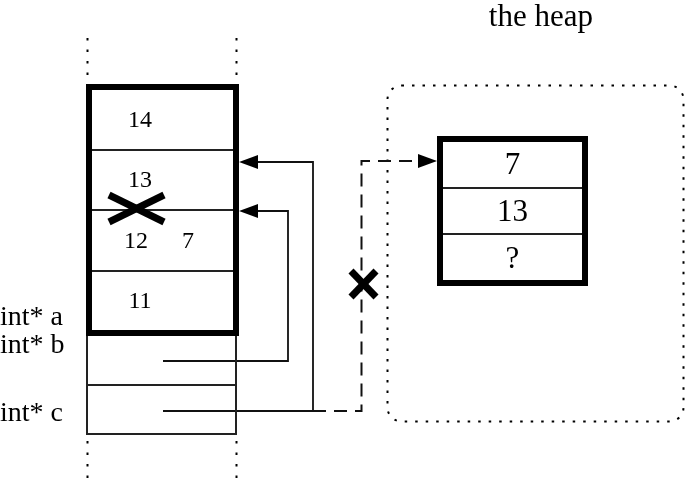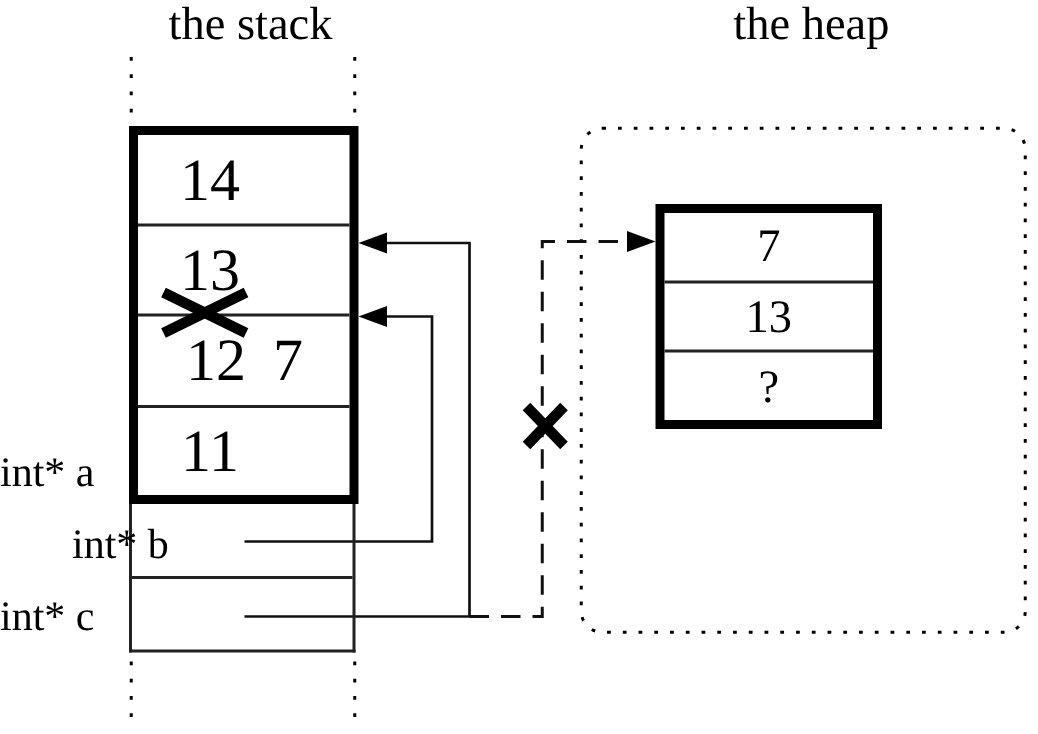--- a/index.html
+++ b/index.html
@@ -17,41 +17,41 @@
   }
   #stack-title{left:87px;width:160px;}
   #heap-title{left:433px;width:160px;text-align:right;}
   
   #stack-frame{
     position:absolute;left:86px;top:84px;width:153px;height:252px;
     box-sizing:border-box;border:6px solid #000;display:flex;flex-direction:column;
   }
   #stack-frame .cell{
     flex:1;display:flex;align-items:center;justify-content:center;
-    padding-right:45px;font-size:40px;position:relative;box-sizing:border-box;
+    padding-right:45px;font-size:24px;position:relative;box-sizing:border-box;
   }
   #stack-frame .cell + .cell{border-top:2px solid #222;}
   #stack-frame .cell.crossed{padding:0;}
   .old-val{position:absolute;left:32px;top:50%;transform:translateY(-50%);}
   .new-val{position:absolute;left:90px;top:50%;transform:translateY(-50%);}
   
   #stack-vars{
     position:absolute;left:86px;top:336px;width:151px;height:99px;
     box-sizing:border-box;border:2px solid #222;border-top:none;
     display:flex;flex-direction:column;
   }
   #stack-vars .var-cell{flex:1;}
   #stack-vars .var-cell + .var-cell{border-top:2px solid #222;}
   
   .var-label{
     position:absolute;left:0;width:64px;height:34px;line-height:34px;
     text-align:left;font-size:28px;white-space:nowrap;
   }
   #label-a{top:299px;}
-  #label-b{top:347px;margin-left:48px;}
+  #label-b{top:327px;}
   #label-c{top:395px;}
   
   #heap-block{
     position:absolute;left:437px;top:136px;width:151px;height:150px;
     box-sizing:border-box;border:6px solid #000;display:flex;flex-direction:column;
   }
   #heap-block .cell{
     flex:1;display:flex;align-items:center;justify-content:center;font-size:31px;
   }
   #heap-block .cell + .cell{border-top:2px solid #222;}
@@ -73,21 +73,20 @@
     <polyline points="163,361 288,361 288,211 257,211" fill="none" stroke="#111" stroke-width="1.8"></polyline>
     <polygon points="239,211 258,204 258,218" fill="#000"></polygon>
 
     <polyline points="163,411 313,411 313,162 257,162" fill="none" stroke="#111" stroke-width="1.8"></polyline>
     <polygon points="239,162 258,155 258,169" fill="#000"></polygon>
 
     <path d="M313,411 L361.5,411 L361.5,161 L419,161" fill="none" stroke="#111" stroke-width="2" stroke-dasharray="13 8"></path>
     <polygon points="437,161 418,154 418,168" fill="#000"></polygon>
   </svg>
 
-  <div class="title htmllayer" id="stack-title">the stack</div>
   <div class="title htmllayer" id="heap-title">the heap</div>
 
   <div id="stack-frame" class="htmllayer">
     <div class="cell">
       <span>14</span>
     </div>
     <div class="cell">
       <span>13</span>
     </div>
     <div class="cell crossed">

